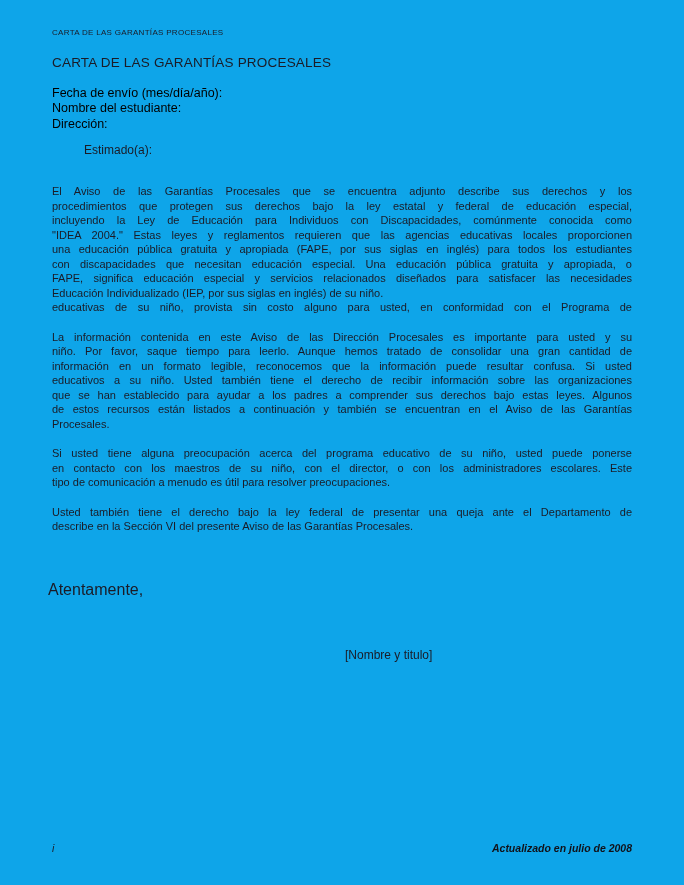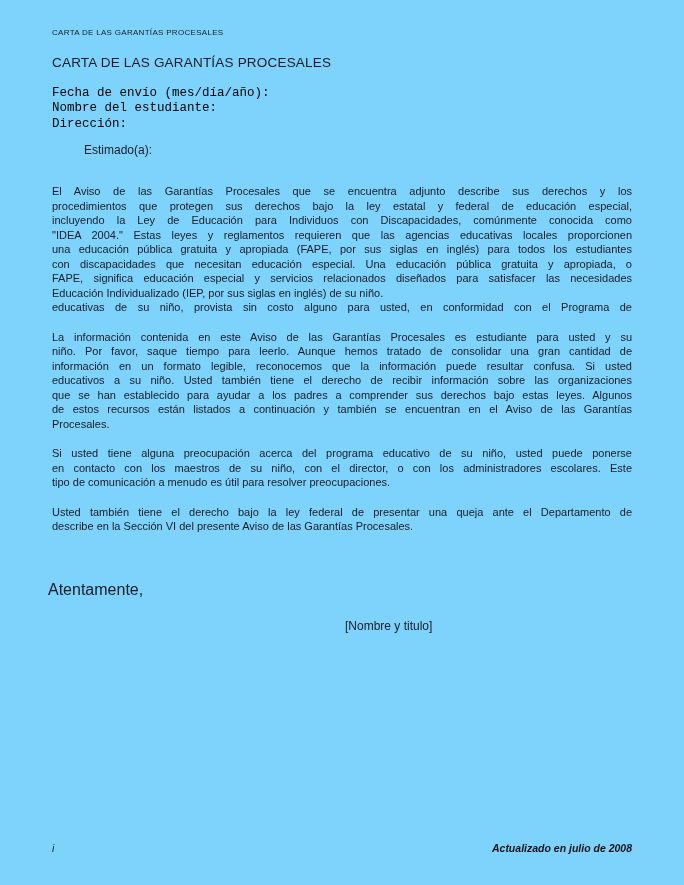--- a/index.html
+++ b/index.html
@@ -1,20 +1,20 @@
 <!DOCTYPE html>
 <html><head>
 <meta charset="utf-8">
 <style>
   html, body { margin: 0; padding: 0; background: #ffffff; }
   .page {
     position: relative;
     width: 684px;
     height: 885px;
-    background: #7dd3fc;
+    background: #0ea5e9;
     font-family: "Liberation Sans", sans-serif;
     color: #1b1b26;
     overflow: hidden;
   }
   .running-header {
     position: absolute;
     left: 52px; top: 28px;
     font-size: 8px;
     letter-spacing: 0.3px;
     color: #1b1b26;
@@ -24,21 +24,21 @@
     left: 52px; top: 55px;
     margin: 0;
     font-size: 13.5px;
     font-weight: 400;
     letter-spacing: 0.2px;
     color: #1b1b26;
   }
   .fields {
     position: absolute;
     left: 52px; top: 86px;
-    font-family: Liberation Mono, monospace;
+    font-family: Liberation Sans, sans-serif;
     font-size: 12.5px;
     line-height: 15.3px;
     color: #000000;
   }
   .salutation {
     position: absolute;
     left: 52px; top: 143px;
     font-size: 12px;
     margin-left: 32px;
   }
@@ -56,21 +56,21 @@
     white-space: normal;
   }
   .line.last { text-align-last: left; }
   .closing {
     position: absolute;
     left: 48px; top: 581px;
     font-size: 16px;
   }
   .signature {
     position: absolute;
-    left: 345px; top: 619px;
+    left: 345px; top: 648px;
     font-size: 12px;
   }
   .footer {
     position: absolute;
     left: 52px; top: 842px;
     width: 580px;
     display: flex;
     justify-content: space-between;
     align-items: baseline;
   }
@@ -110,21 +110,21 @@
         <div class="line">procedimientos que protegen sus derechos bajo la ley estatal y federal de educación especial,</div>
         <div class="line">incluyendo la Ley de Educación para Individuos con Discapacidades, comúnmente conocida como</div>
         <div class="line">"IDEA 2004." Estas leyes y reglamentos requieren que las agencias educativas locales proporcionen</div>
         <div class="line">una educación pública gratuita y apropiada (FAPE, por sus siglas en inglés) para todos los estudiantes</div>
         <div class="line">con discapacidades que necesitan educación especial. Una educación pública gratuita y apropiada, o</div>
         <div class="line">FAPE, significa educación especial y servicios relacionados diseñados para satisfacer las necesidades</div>
         <div class="line last">Educación Individualizado (IEP, por sus siglas en inglés) de su niño.</div>
         <div class="line">educativas de su niño, provista sin costo alguno para usted, en conformidad con el Programa de</div>
       </div>
       <div class="para">
-        <div class="line">La información contenida en este Aviso de las Garantías Procesales es estudiante para usted y su</div>
+        <div class="line">La información contenida en este Aviso de las Dirección Procesales es importante para usted y su</div>
         <div class="line">niño. Por favor, saque tiempo para leerlo. Aunque hemos tratado de consolidar una gran cantidad de</div>
         <div class="line">información en un formato legible, reconocemos que la información puede resultar confusa. Si usted</div>
         <div class="line">educativos a su niño. Usted también tiene el derecho de recibir información sobre las organizaciones</div>
         <div class="line">que se han establecido para ayudar a los padres a comprender sus derechos bajo estas leyes. Algunos</div>
         <div class="line">de estos recursos están listados a continuación y también se encuentran en el Aviso de las Garantías</div>
         <div class="line last">Procesales.</div>
       </div>
       <div class="para">
         <div class="line">Si usted tiene alguna preocupación acerca del programa educativo de su niño, usted puede ponerse</div>
         <div class="line">en contacto con los maestros de su niño, con el director, o con los administradores escolares. Este</div>

